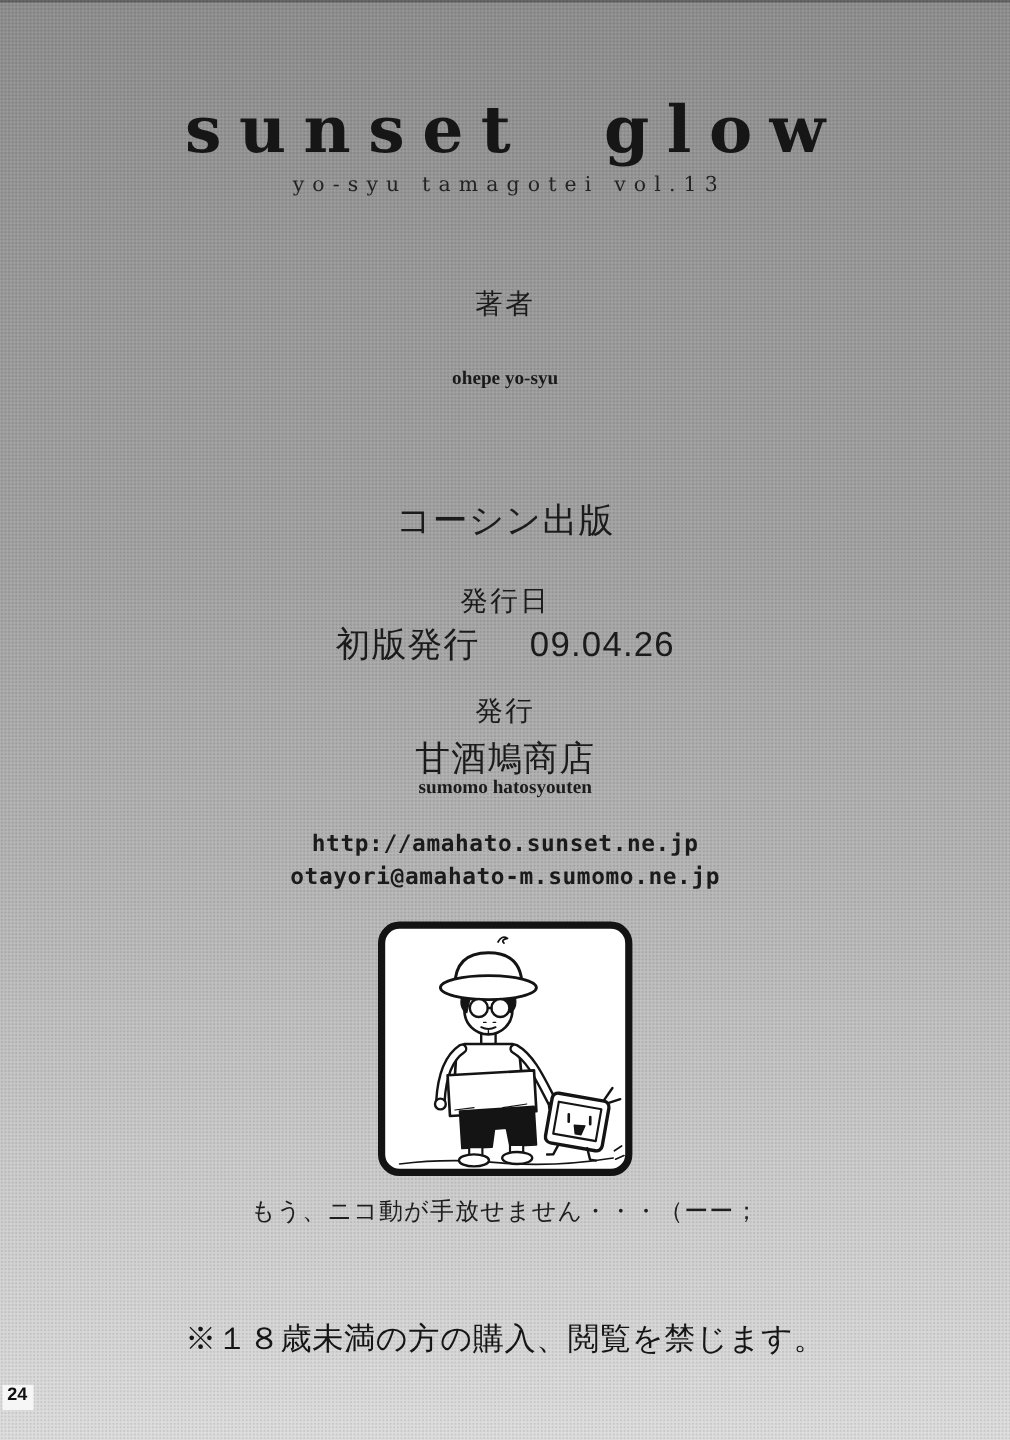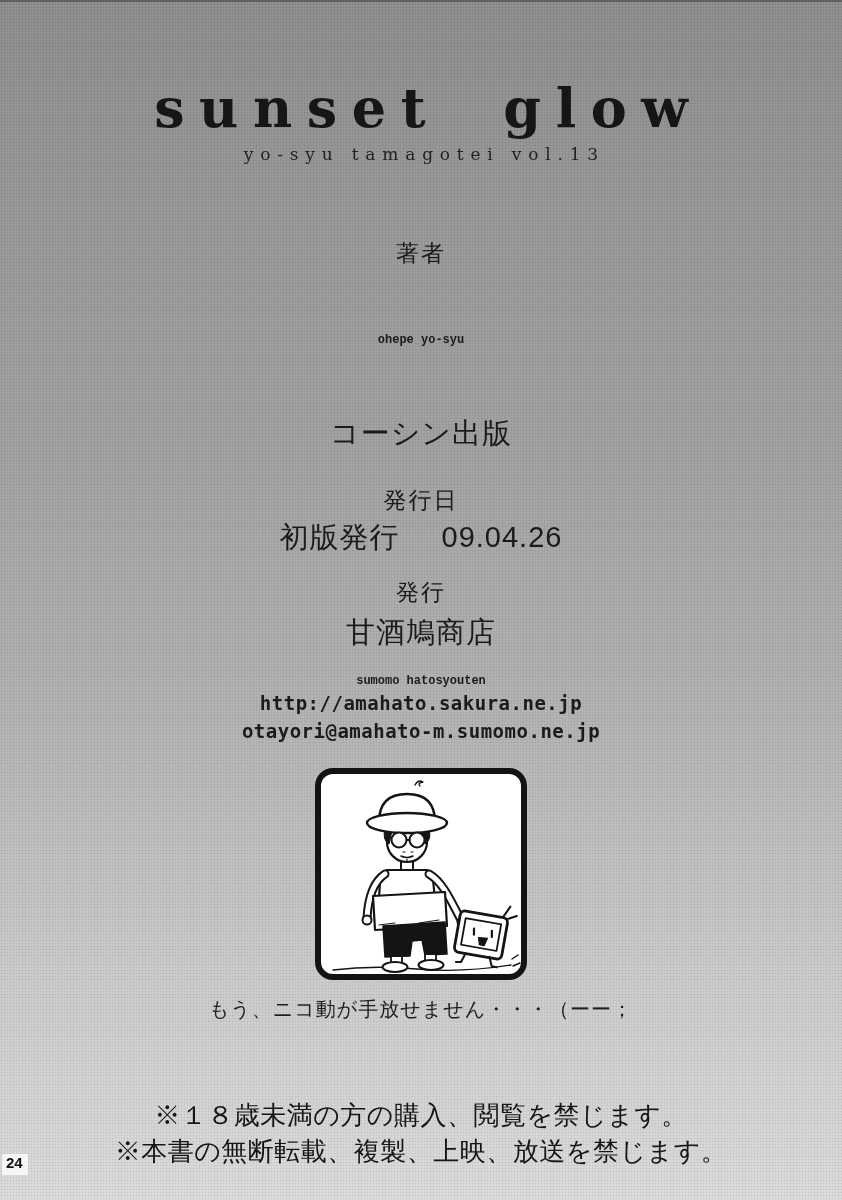--- a/index.html
+++ b/index.html
@@ -40,21 +40,21 @@
     top: 144px;
     font-family: "DejaVu Serif", serif;
     font-size: 17px;
     font-weight: 500;
     letter-spacing: 0.40em;
     text-indent: 0.40em;
     color: #222;
   }
   .label   { font-size: 23px; letter-spacing: 2px; }
   .name-ja { font-size: 29px; letter-spacing: 1px; }
-  .romaji  { font-family: Liberation Mono, monospace; font-size: 12px; font-weight: 700; margin-top: 26px; }
+  .romaji  { font-family: Liberation Serif, serif; font-size: 16px; font-weight: 700; }
   .url     { font-family: "DejaVu Sans Mono", monospace; font-size: 19px; font-weight: 700; letter-spacing: 0.5px; }
 
   .author-label    { top: 238px; }
   .author-name     { top: 272px; }
   .author-romaji   { top: 307px; }
   .printer-label   { top: 377px; }
   .printer-name    { top: 414px; }
   .date-label      { top: 485px; }
   .date-line       { top: 518px; font-size: 29px; letter-spacing: 1px; }
   .date-line .edition { margin-right: 42px; }
@@ -109,21 +109,21 @@
 
   <div class="center label date-label">発行日</div>
   <div class="center date-line">
     <span class="edition">初版発行</span><span>09.04.26</span>
   </div>
 
   <div class="center label pub-label">発行</div>
   <div class="center name-ja pub-name">甘酒鳩商店</div>
   <div class="center romaji pub-romaji">sumomo hatosyouten</div>
 
-  <div class="center url site-url">http://amahato.sakura.ne.jp</div>
+  <div class="center url site-url">http://amahato.sunset.ne.jp</div>
   <div class="center url mail-url">otayori@amahato-m.sumomo.ne.jp</div>
 
   <figure class="mascot-box">
     <svg viewBox="0 0 200 200" fill="none" stroke="#141414" stroke-linecap="round" stroke-linejoin="round">
 
       <path d="M 12 196 Q 52 191 96 195 T 190 191" stroke-width="1.4"></path>
 
       <g>
 
         <circle cx="86" cy="68" r="20" fill="#fff" stroke-width="2.2"></circle>
@@ -175,17 +175,16 @@
         <path d="M 158 164 l 9 -1 l -2 8 l -5 0 z" fill="#141414" stroke-width="1"></path>
         <path d="M 148 182 l -3 9 l -5 1 M 172 181 l 4 9 l 5 0" stroke-width="2"></path>
       </g>
       <path d="M 191 185 l 6 -4 M 192 192 l 7 -3" stroke-width="1.4"></path>
     </svg>
   </figure>
 
   <div class="center caption">もう、ニコ動が手放せません・・・（ーー；</div>
 
   <div class="center disclaimer-1">※１８歳未満の方の購入、閲覧を禁じます。</div>
-  <div class="center disclaimer-2">※本書の無断転載、複製、上映、放送を禁じます。</div>
 
   <div class="page-number">24</div>
 
 </div>
 
 </body></html>

